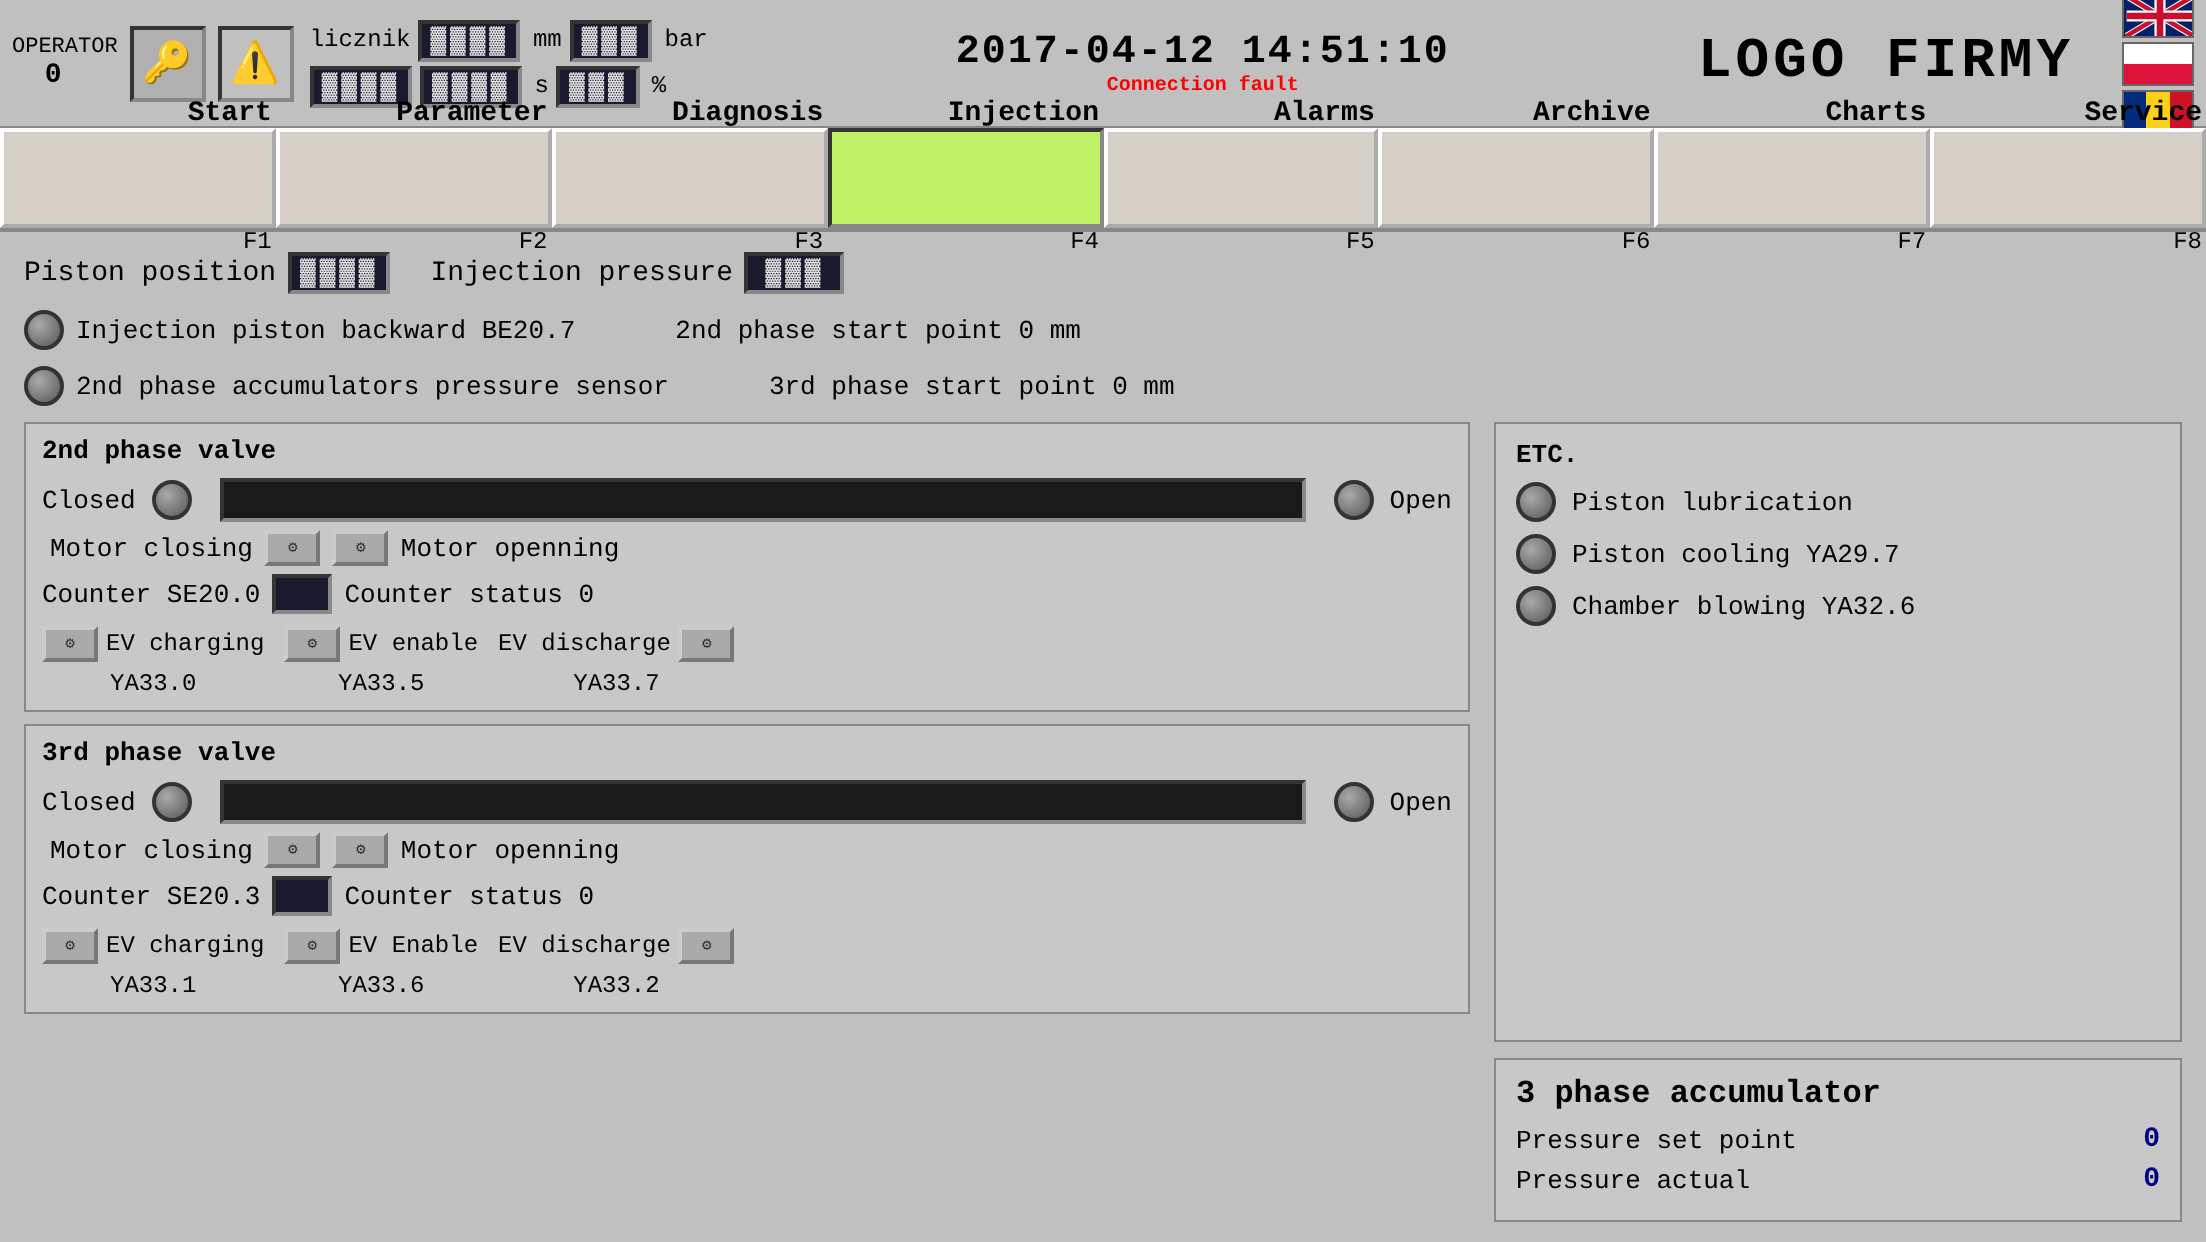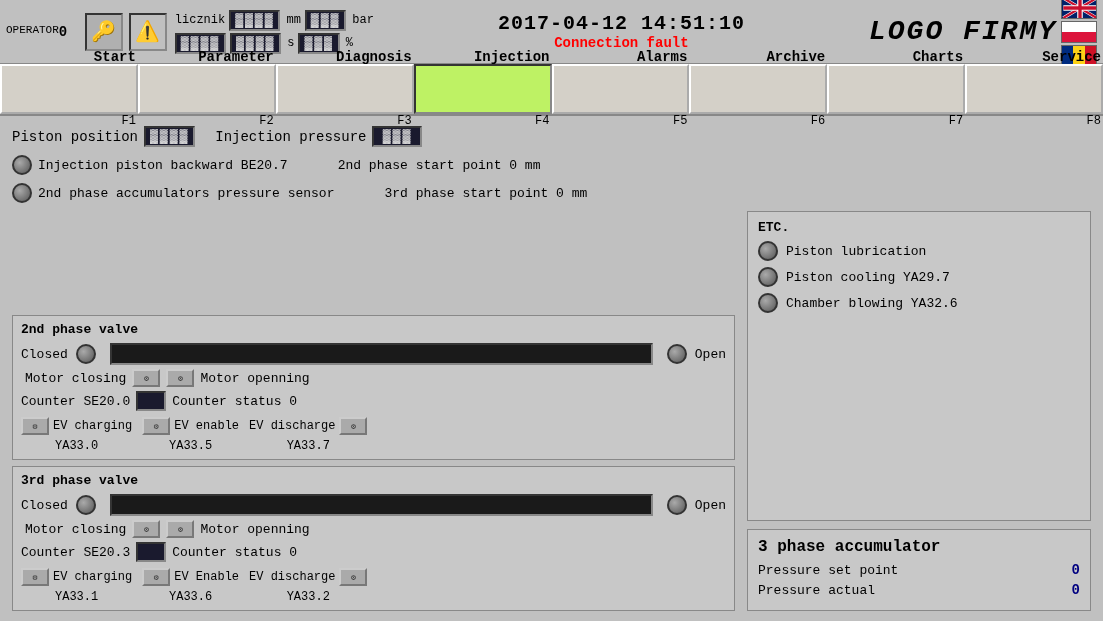--- a/index.html
+++ b/index.html
@@ -85,31 +85,30 @@
       justify-content: center;
     }
     .datetime-text {
       font-size: 20px;
       font-weight: bold;
       color: #000;
       letter-spacing: 1px;
     }
     .connection-fault {
       color: #ff0000;
-      font-size: 14px;
+      font-size: 10px;
       font-weight: bold;
     }
 
     .logo-section {
       font-size: 28px;
       font-weight: bold;
-      font-style: italic;
       color: #000;
       letter-spacing: 2px;
-      margin-right: 4px;
+      margin-right: 24px;
     }
     .flags-section {
       display: flex;
       flex-direction: column;
       gap: 2px;
     }
     .flag {
       width: 36px;
       height: 22px;
       border: 1px solid #666;
@@ -194,21 +193,20 @@
     .phases-area {
       display: flex;
       gap: 12px;
       flex: 1;
     }
     .left-panel {
       flex: 1;
       display: flex;
       flex-direction: column;
       gap: 6px;
-      justify-content: flex-end;
     }
     .right-panel {
       width: 344px;
       display: flex;
       flex-direction: column;
       gap: 8px;
     }
 
     
     .valve-section {
@@ -353,21 +351,21 @@
     .flag-uk-inner {
       width: 36px;
       height: 22px;
     }
   </style>
 </head>
 <body>
 
 <div class="top-bar">
   <div class="operator-section">
-    <div style="display:flex;flex-direction:row;align-items:flex-start;">
+    <div style="display:flex;flex-direction:column;align-items:center;">
       <span class="operator-label">OPERATOR</span>
       <span class="operator-value">0</span>
     </div>
     <div class="operator-icon">🔑</div>
     <div class="warning-icon">⚠️</div>
   </div>
 
   <div class="licznik-section">
     <div class="licznik-row">
       <span class="licznik-label">licznik</span>

